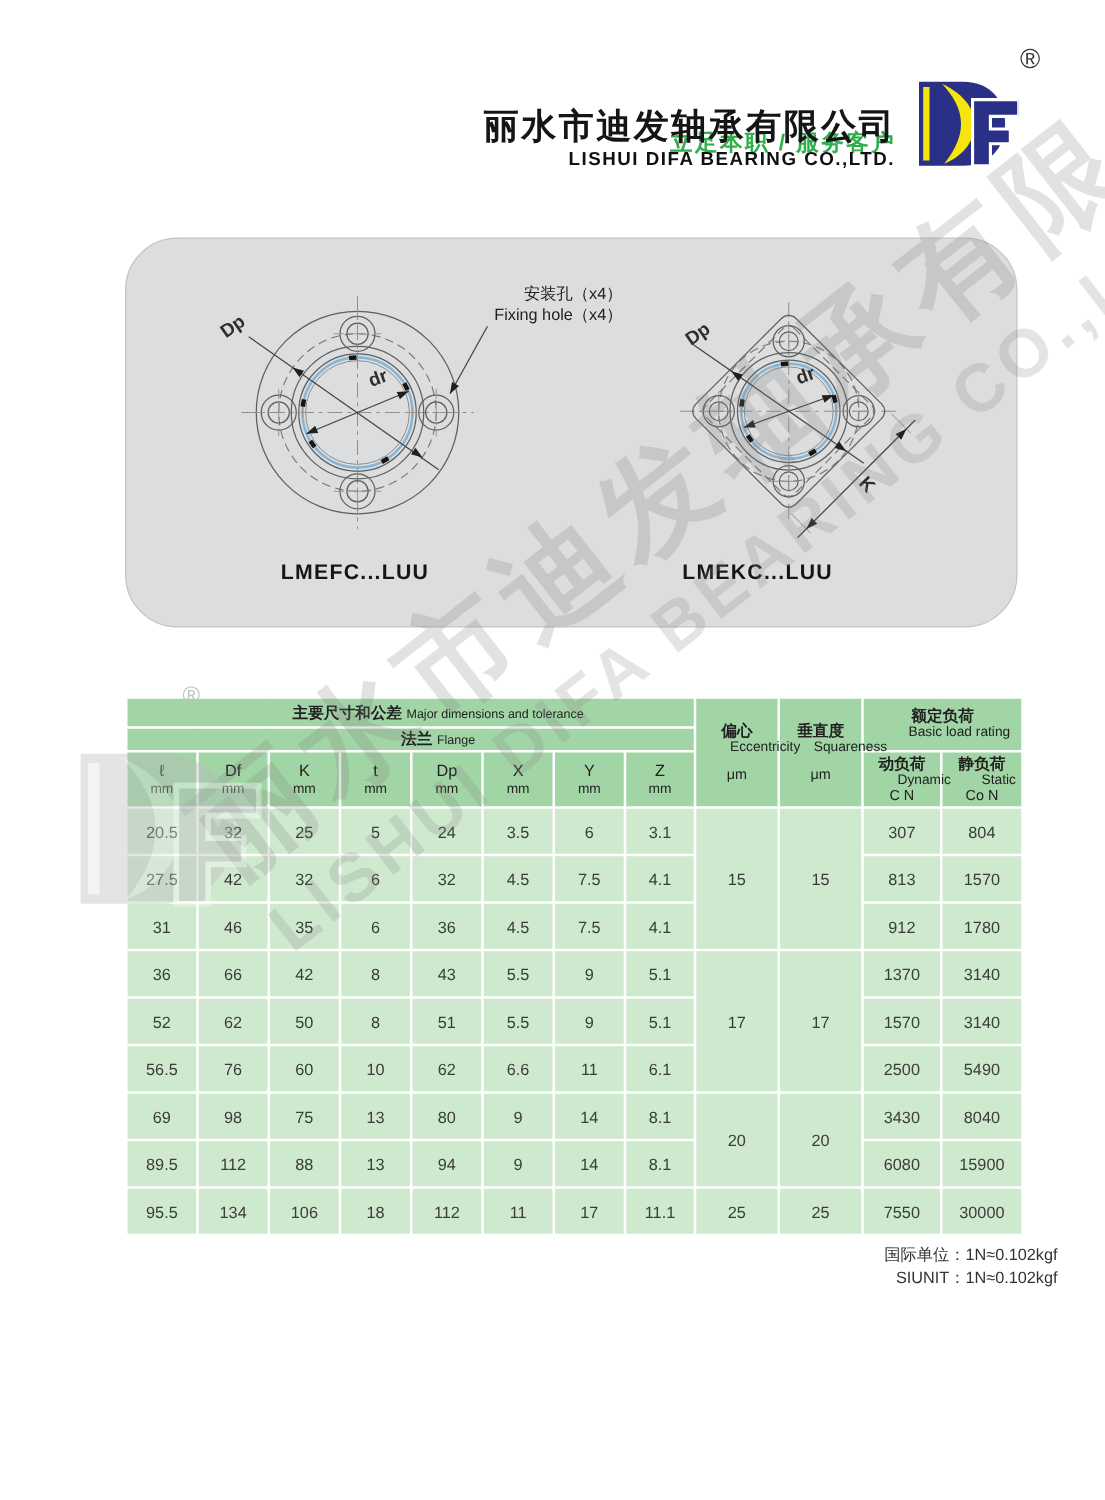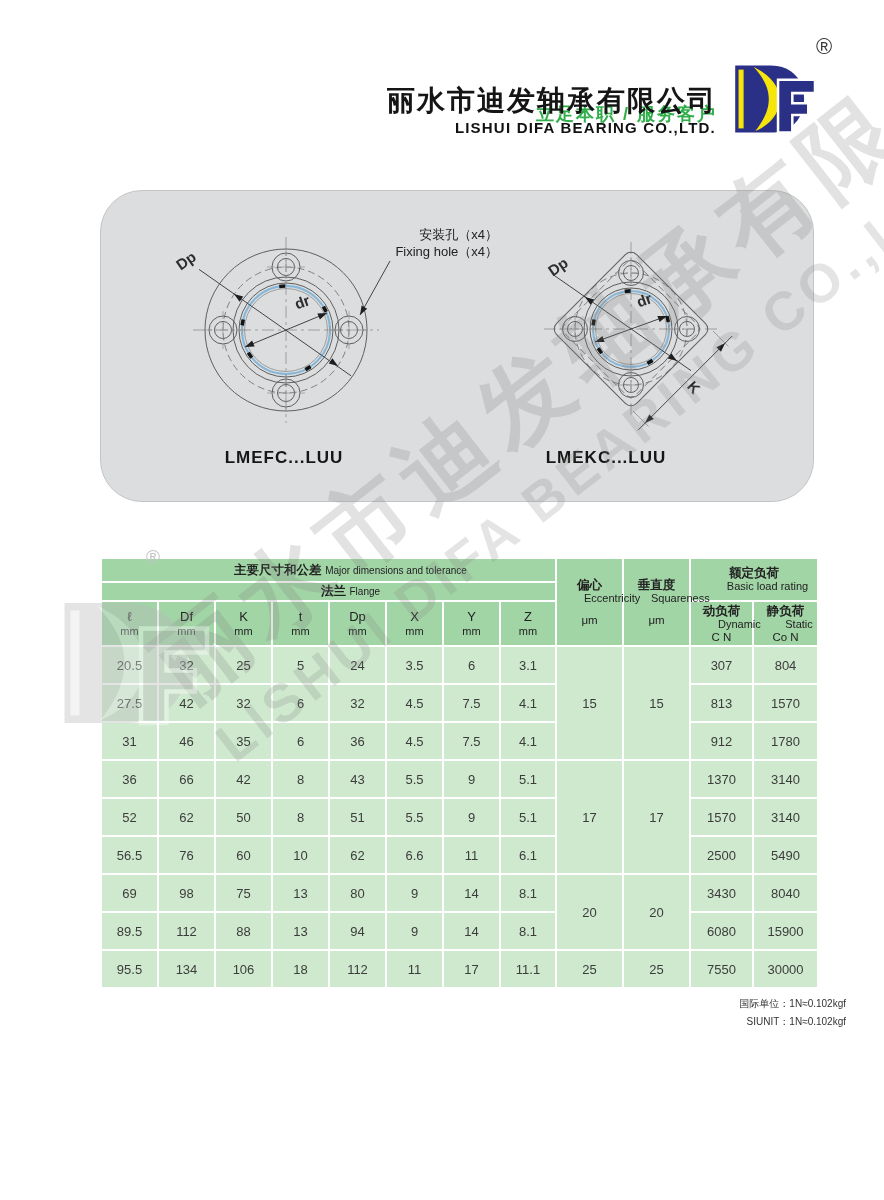--- a/index.html
+++ b/index.html
@@ -56,21 +56,21 @@
   tr.r3 td{height:43px;}
   .chn{font-size:13px;line-height:15px;}
   .chu{font-size:11px;line-height:14px;}
   .st1{font-weight:bold;font-size:12.5px;line-height:14px;}
   .st2{font-size:11px;line-height:13px;padding-left:27px;}
   .st3{font-size:11.5px;line-height:13px;margin-top:9px;}
   .st3b{font-size:11.5px;line-height:13px;text-align:center;}
 
   
   .footnotes{position:absolute;top:995px;right:38px;text-align:right;
-             font-size:10px;line-height:18px;color:#333;}
+             font-size:13px;line-height:18px;color:#333;}
 </style>
 </head>
 <body>
 
 <div class="page">
 
   <div class="slogan">立足本职 / 服务客户</div>
   <div class="company-cn">丽水市迪发轴承有限公司</div>
   <div class="company-en">LISHUI DIFA BEARING CO.,LTD.</div>
 

